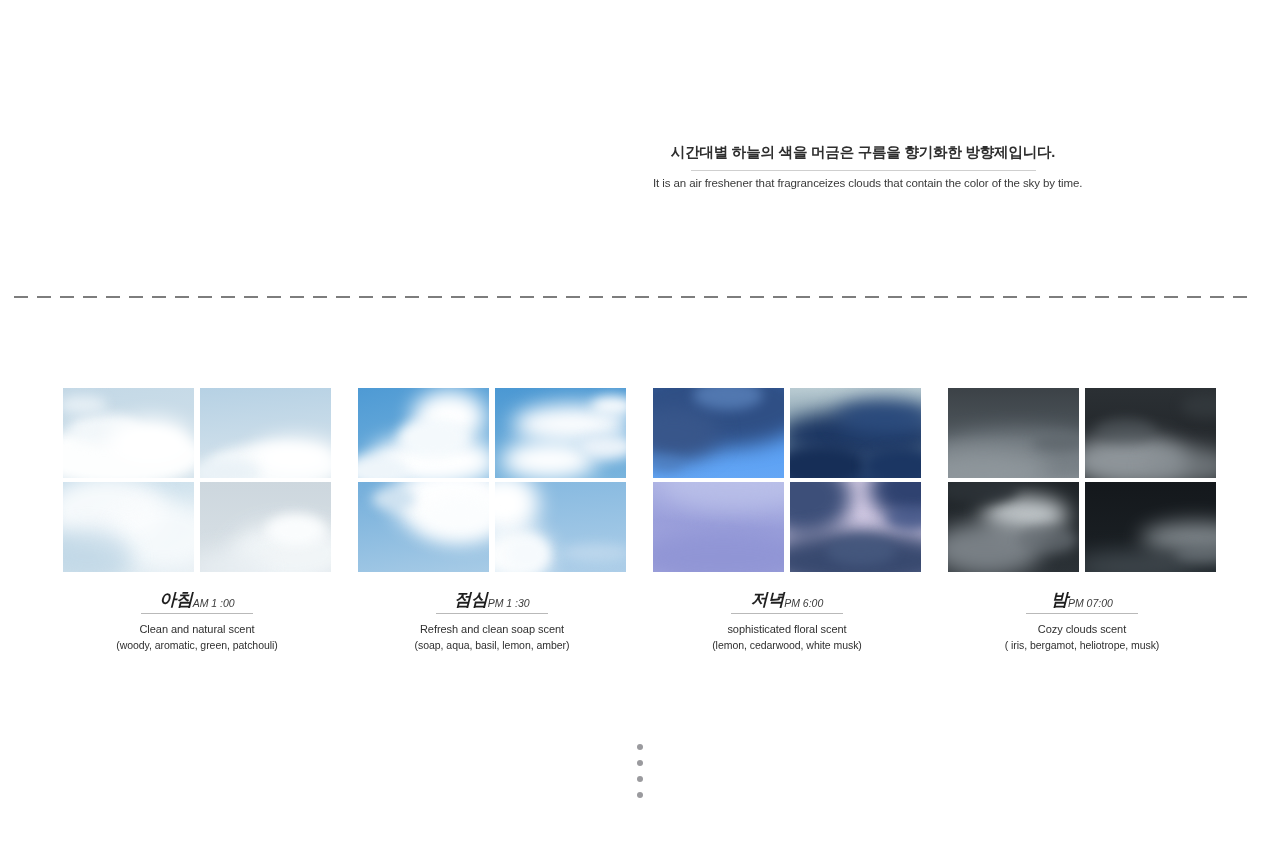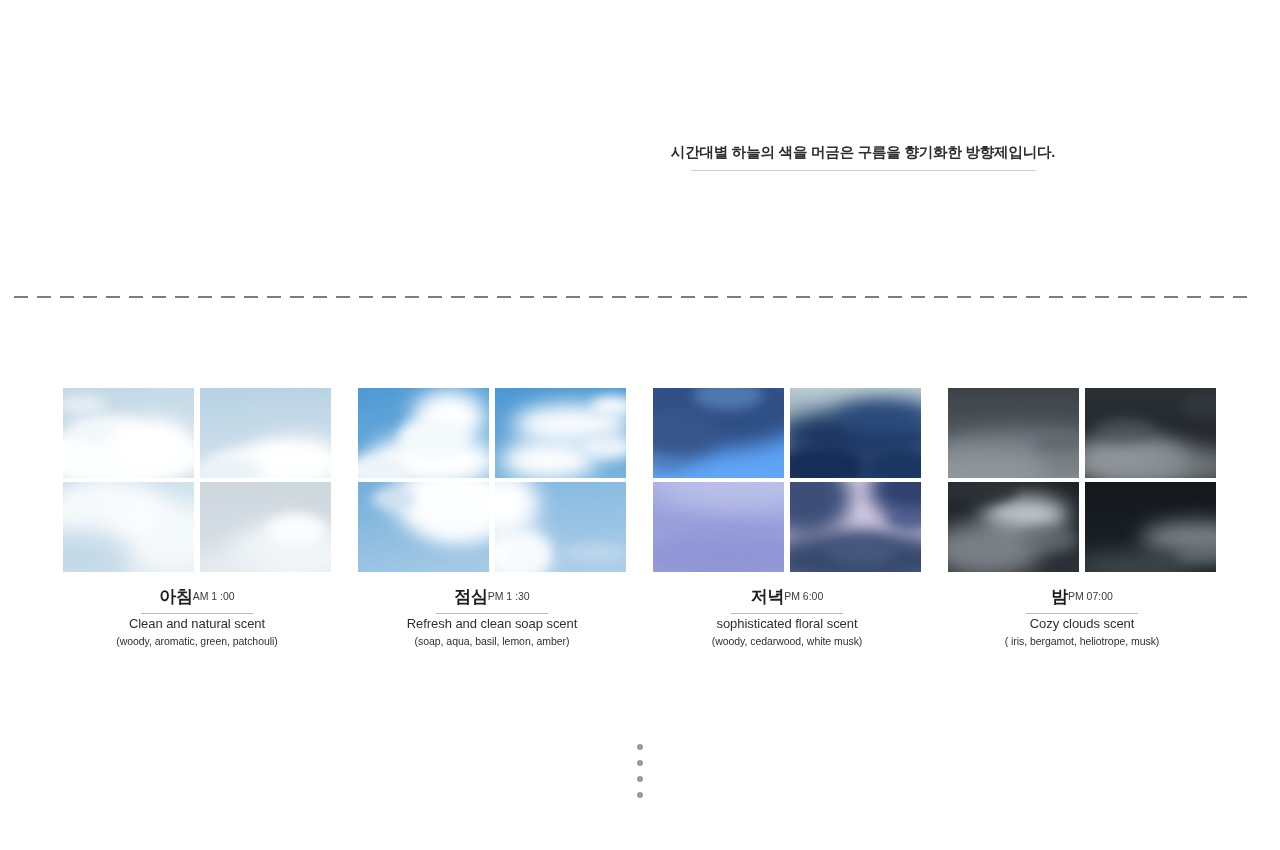--- a/index.html
+++ b/index.html
@@ -125,23 +125,24 @@
   .tile .cl2 { position: absolute; border-radius: 50%; filter: blur(10px); }
 
   .caption {
     position: absolute;
     top: 196px; left: 0;
     width: 268px;
     text-align: center;
   }
   .cap-title-line {
     display: flex;
-    align-items: center;
+    align-items: flex-end;
     justify-content: center;
     height: 24px;
+    font-style: italic;
   }
   .cap-title {
     font-size: 17px;
     font-weight: 700;
     color: #1f1f1f;
     letter-spacing: -0.3px;
     line-height: 1;
   }
   .cap-time {
     font-size: 10.5px;
@@ -149,21 +150,22 @@
     color: #3a3a3a;
     letter-spacing: 0px;
     line-height: 1;
   }
   .cap-rule {
     width: 112px; height: 1px;
     background: #b9b9b9;
     margin: 5px auto 0 auto;
   }
   .cap-desc {
-    font-size: 13px;
+    margin-top: 7px;
+    font-size: 11px;
     font-weight: 400;
     color: #2f2f2f;
     line-height: 1.5;
     letter-spacing: -0.05px;
   }
   .cap-notes {
     font-size: 10.5px;
     font-weight: 400;
     color: #2f2f2f;
     line-height: 1.5;
@@ -186,20 +188,21 @@
 </style>
 </head>
 <body>
 
 <div class="header">
 
 
   <div class="tagline-block">
     <div class="tagline-ko">시간대별 하늘의 색을 머금은 구름을 향기화한 방향제입니다.</div>
     <div class="tagline-rule"></div>
+    <div class="tagline-en">It is an air freshener that fragranceizes clouds that contain the color of the sky by time.</div>
   </div>
 
 </div>
 
 <div class="dashed-divider"></div>
 
 <div class="product-row">
 
   <div class="product" data-idx="0">
     <div class="grid">
@@ -311,21 +314,21 @@
         <div class="cl" style="left:96px;top:24px;width:50px;height:24px;background:#45588a;opacity:.8"></div>
       </div>
     </div>
     <div class="caption">
       <div class="cap-title-line">
         <span class="cap-title">저녁</span>
         <span class="cap-time">PM 6:00</span>
       </div>
       <div class="cap-rule"></div>
       <div class="cap-desc">sophisticated floral scent</div>
-      <div class="cap-notes">(woody, cedarwood, white musk)</div>
+      <div class="cap-notes">(lemon, cedarwood, white musk)</div>
     </div>
   </div>
 
   <div class="product" data-idx="3">
     <div class="grid">
       <div class="tile">
         <div class="sky" style="background:linear-gradient(180deg,#3c4247 0%,#4d555b 52%,#848c92 100%)"></div>
         <div class="cl2" style="left:-20px;top:42px;width:180px;height:46px;background:#7b8389;opacity:.85"></div>
         <div class="cl2" style="left:-30px;top:62px;width:130px;height:42px;background:#939ba0;opacity:.8"></div>
         <div class="cl" style="left:84px;top:46px;width:56px;height:18px;background:#5d656b;opacity:.8"></div>

